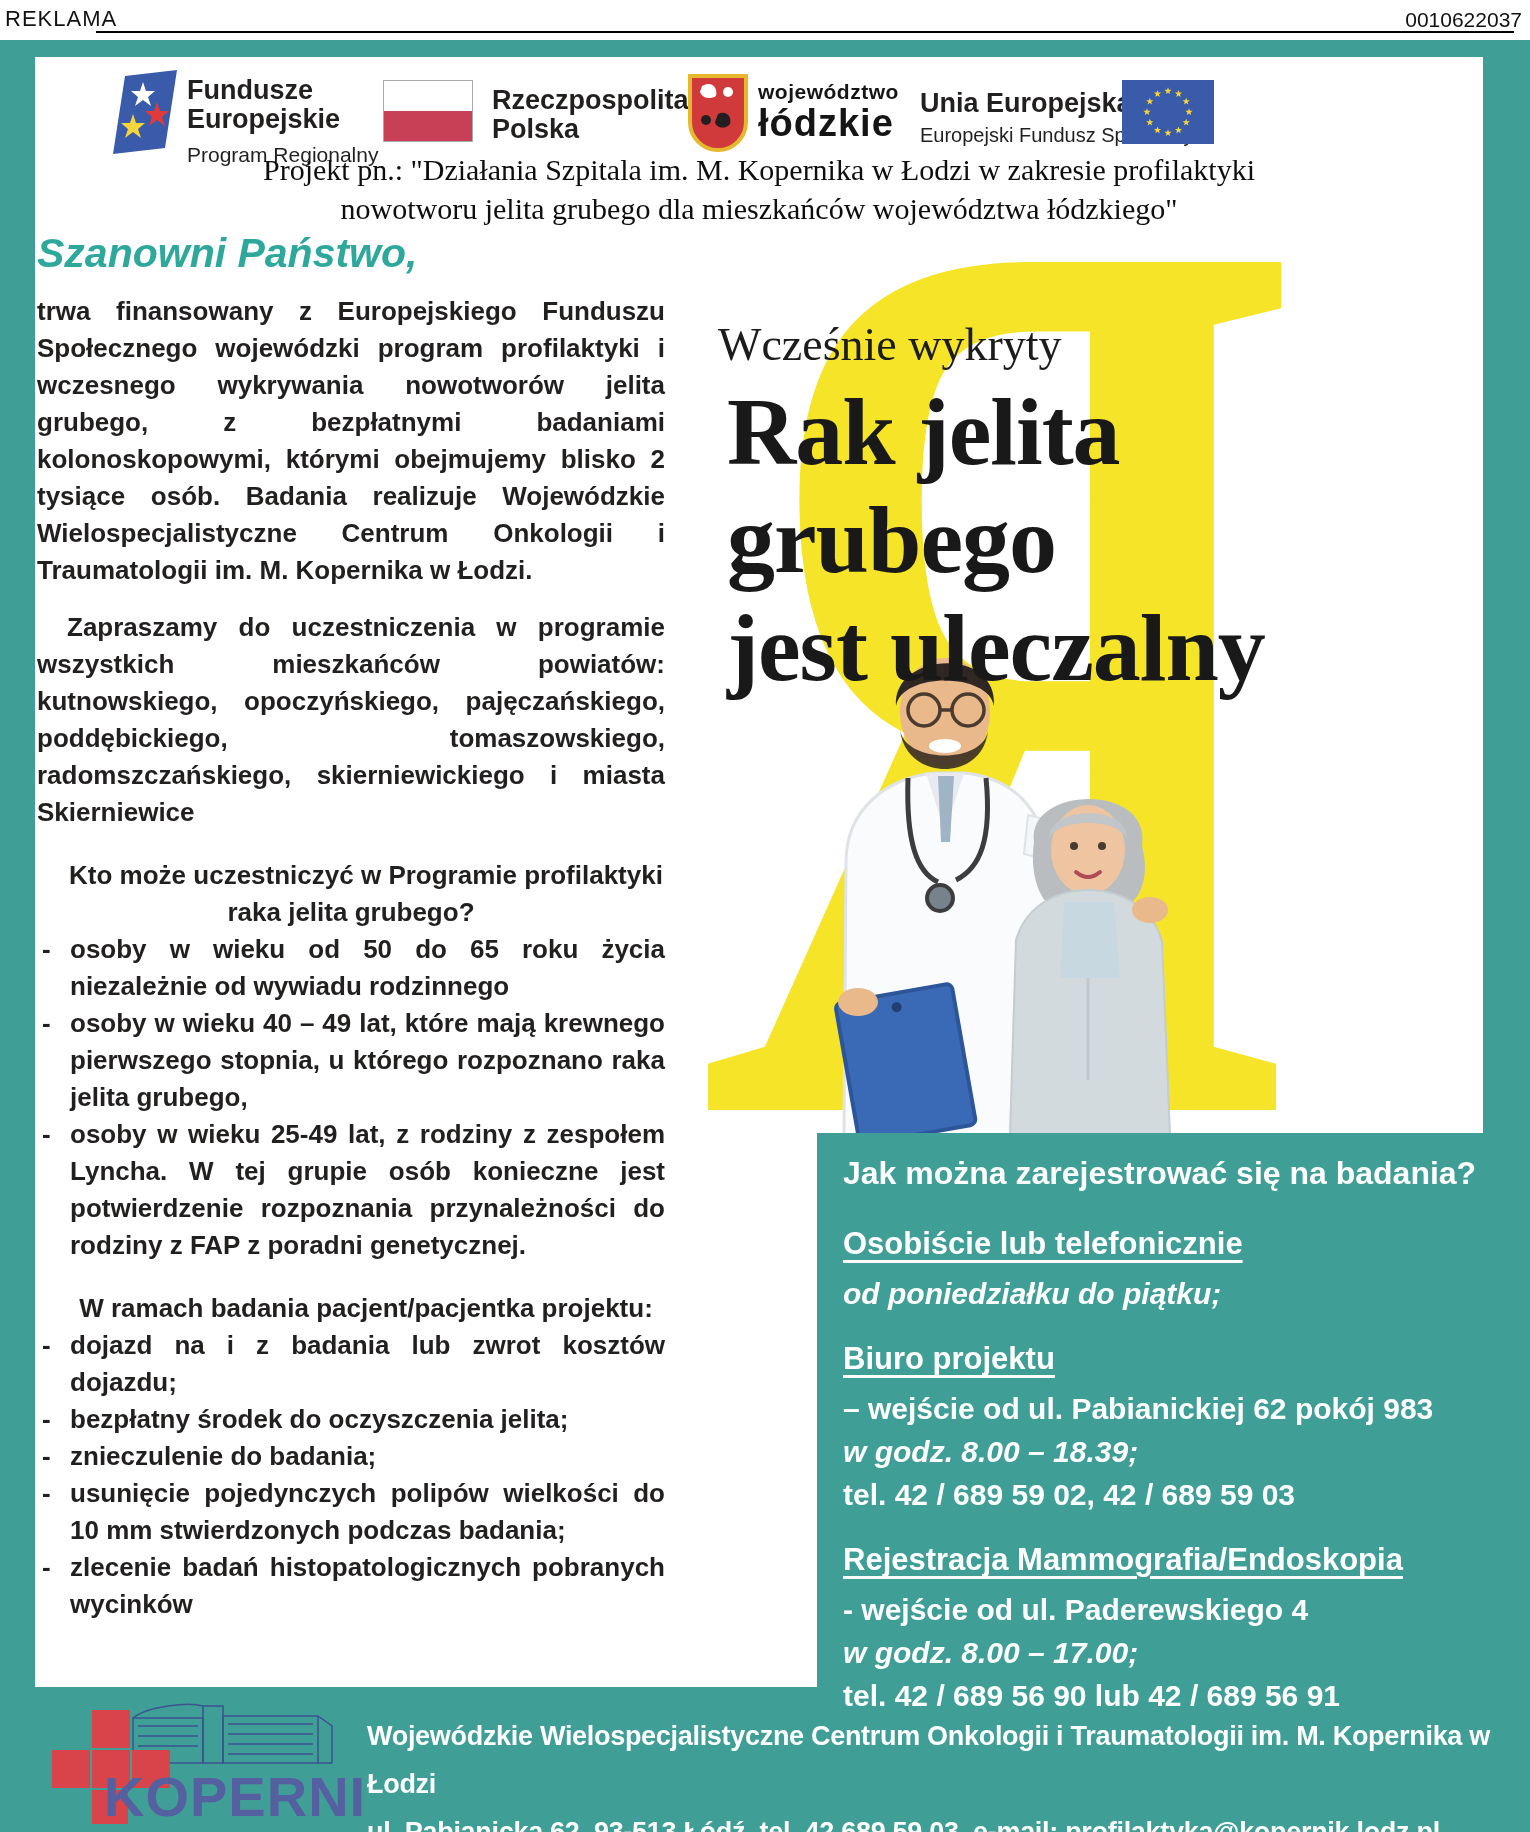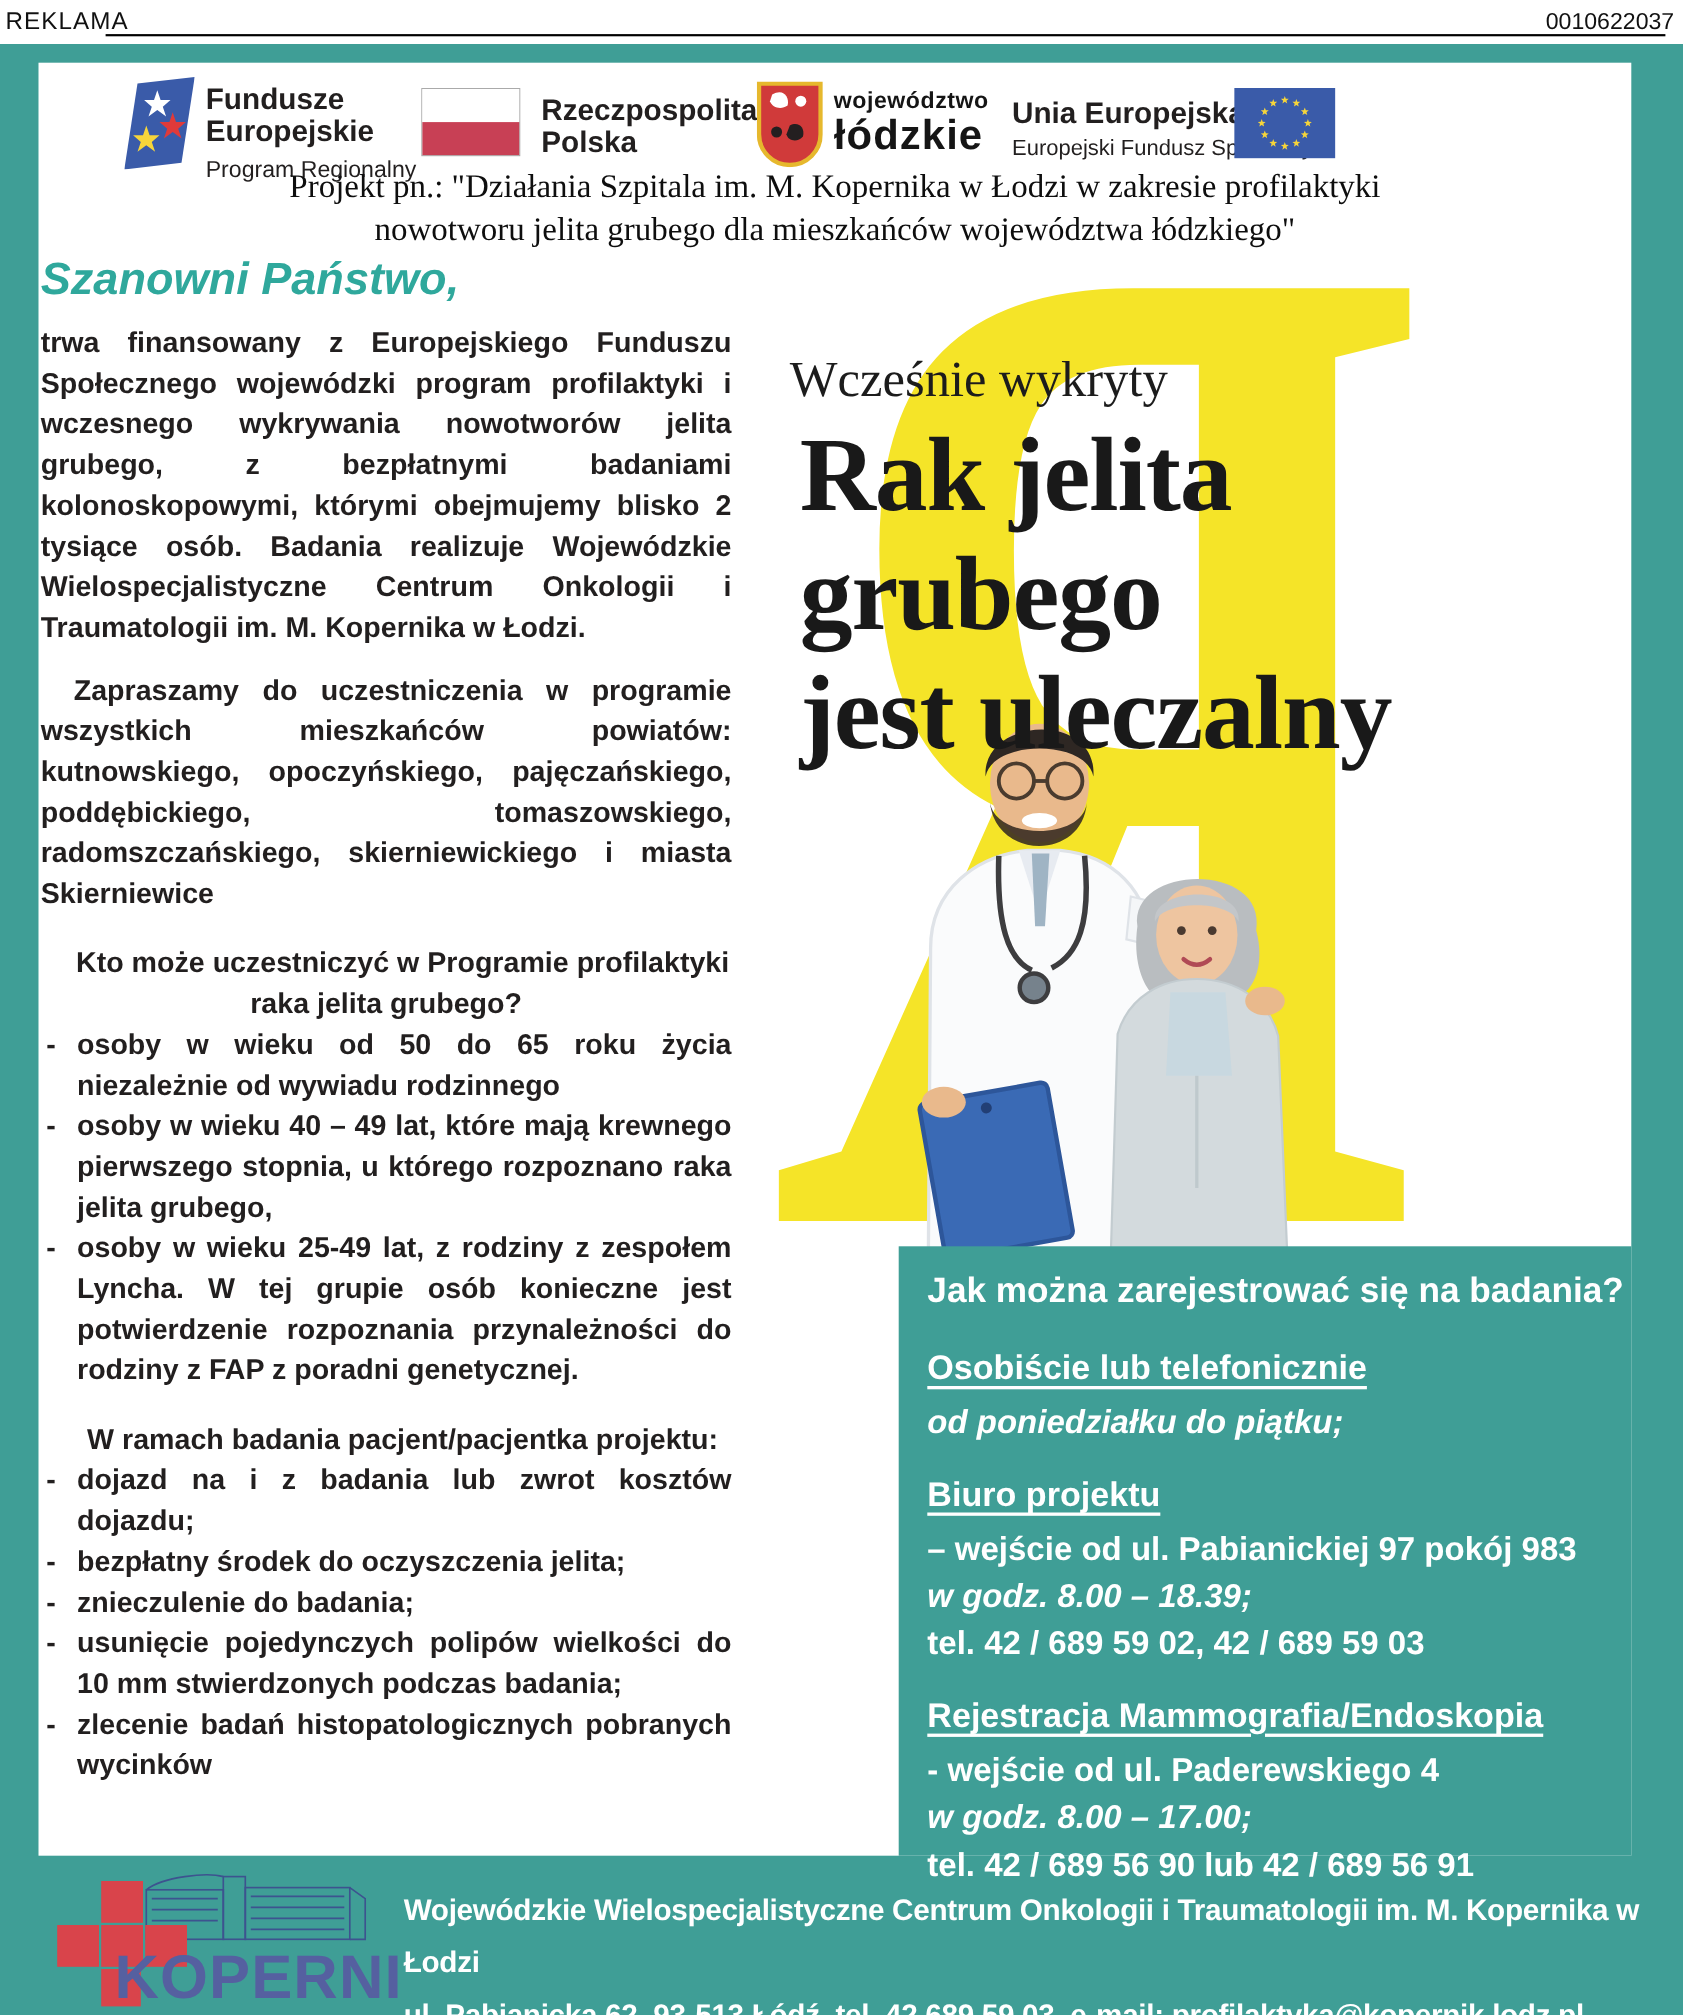--- a/index.html
+++ b/index.html
@@ -204,21 +204,21 @@
   </div>
 
   <div class="infobox">
     <div class="title">Jak można zarejestrować się na badania?</div>
     <div class="sec">
       <div class="h">Osobiście lub telefonicznie</div>
       <div class="ln it">od poniedziałku do piątku;</div>
     </div>
     <div class="sec">
       <div class="h">Biuro projektu</div>
-      <div class="ln">– wejście od ul. Pabianickiej 97 pokój 983</div>
+      <div class="ln">– wejście od ul. Pabianickiej 62 pokój 983</div>
       <div class="ln it">w godz. 8.00 – 18.39;</div>
       <div class="ln">tel. 42 / 689 59 02, 42 / 689 59 03</div>
     </div>
     <div class="sec">
       <div class="h">Rejestracja Mammografia/Endoskopia</div>
       <div class="ln">- wejście od ul. Paderewskiego 4</div>
       <div class="ln it">w godz. 8.00 – 17.00;</div>
       <div class="ln">tel. 42 / 689 56 90 lub 42 / 689 56 91</div>
     </div>
   </div>

